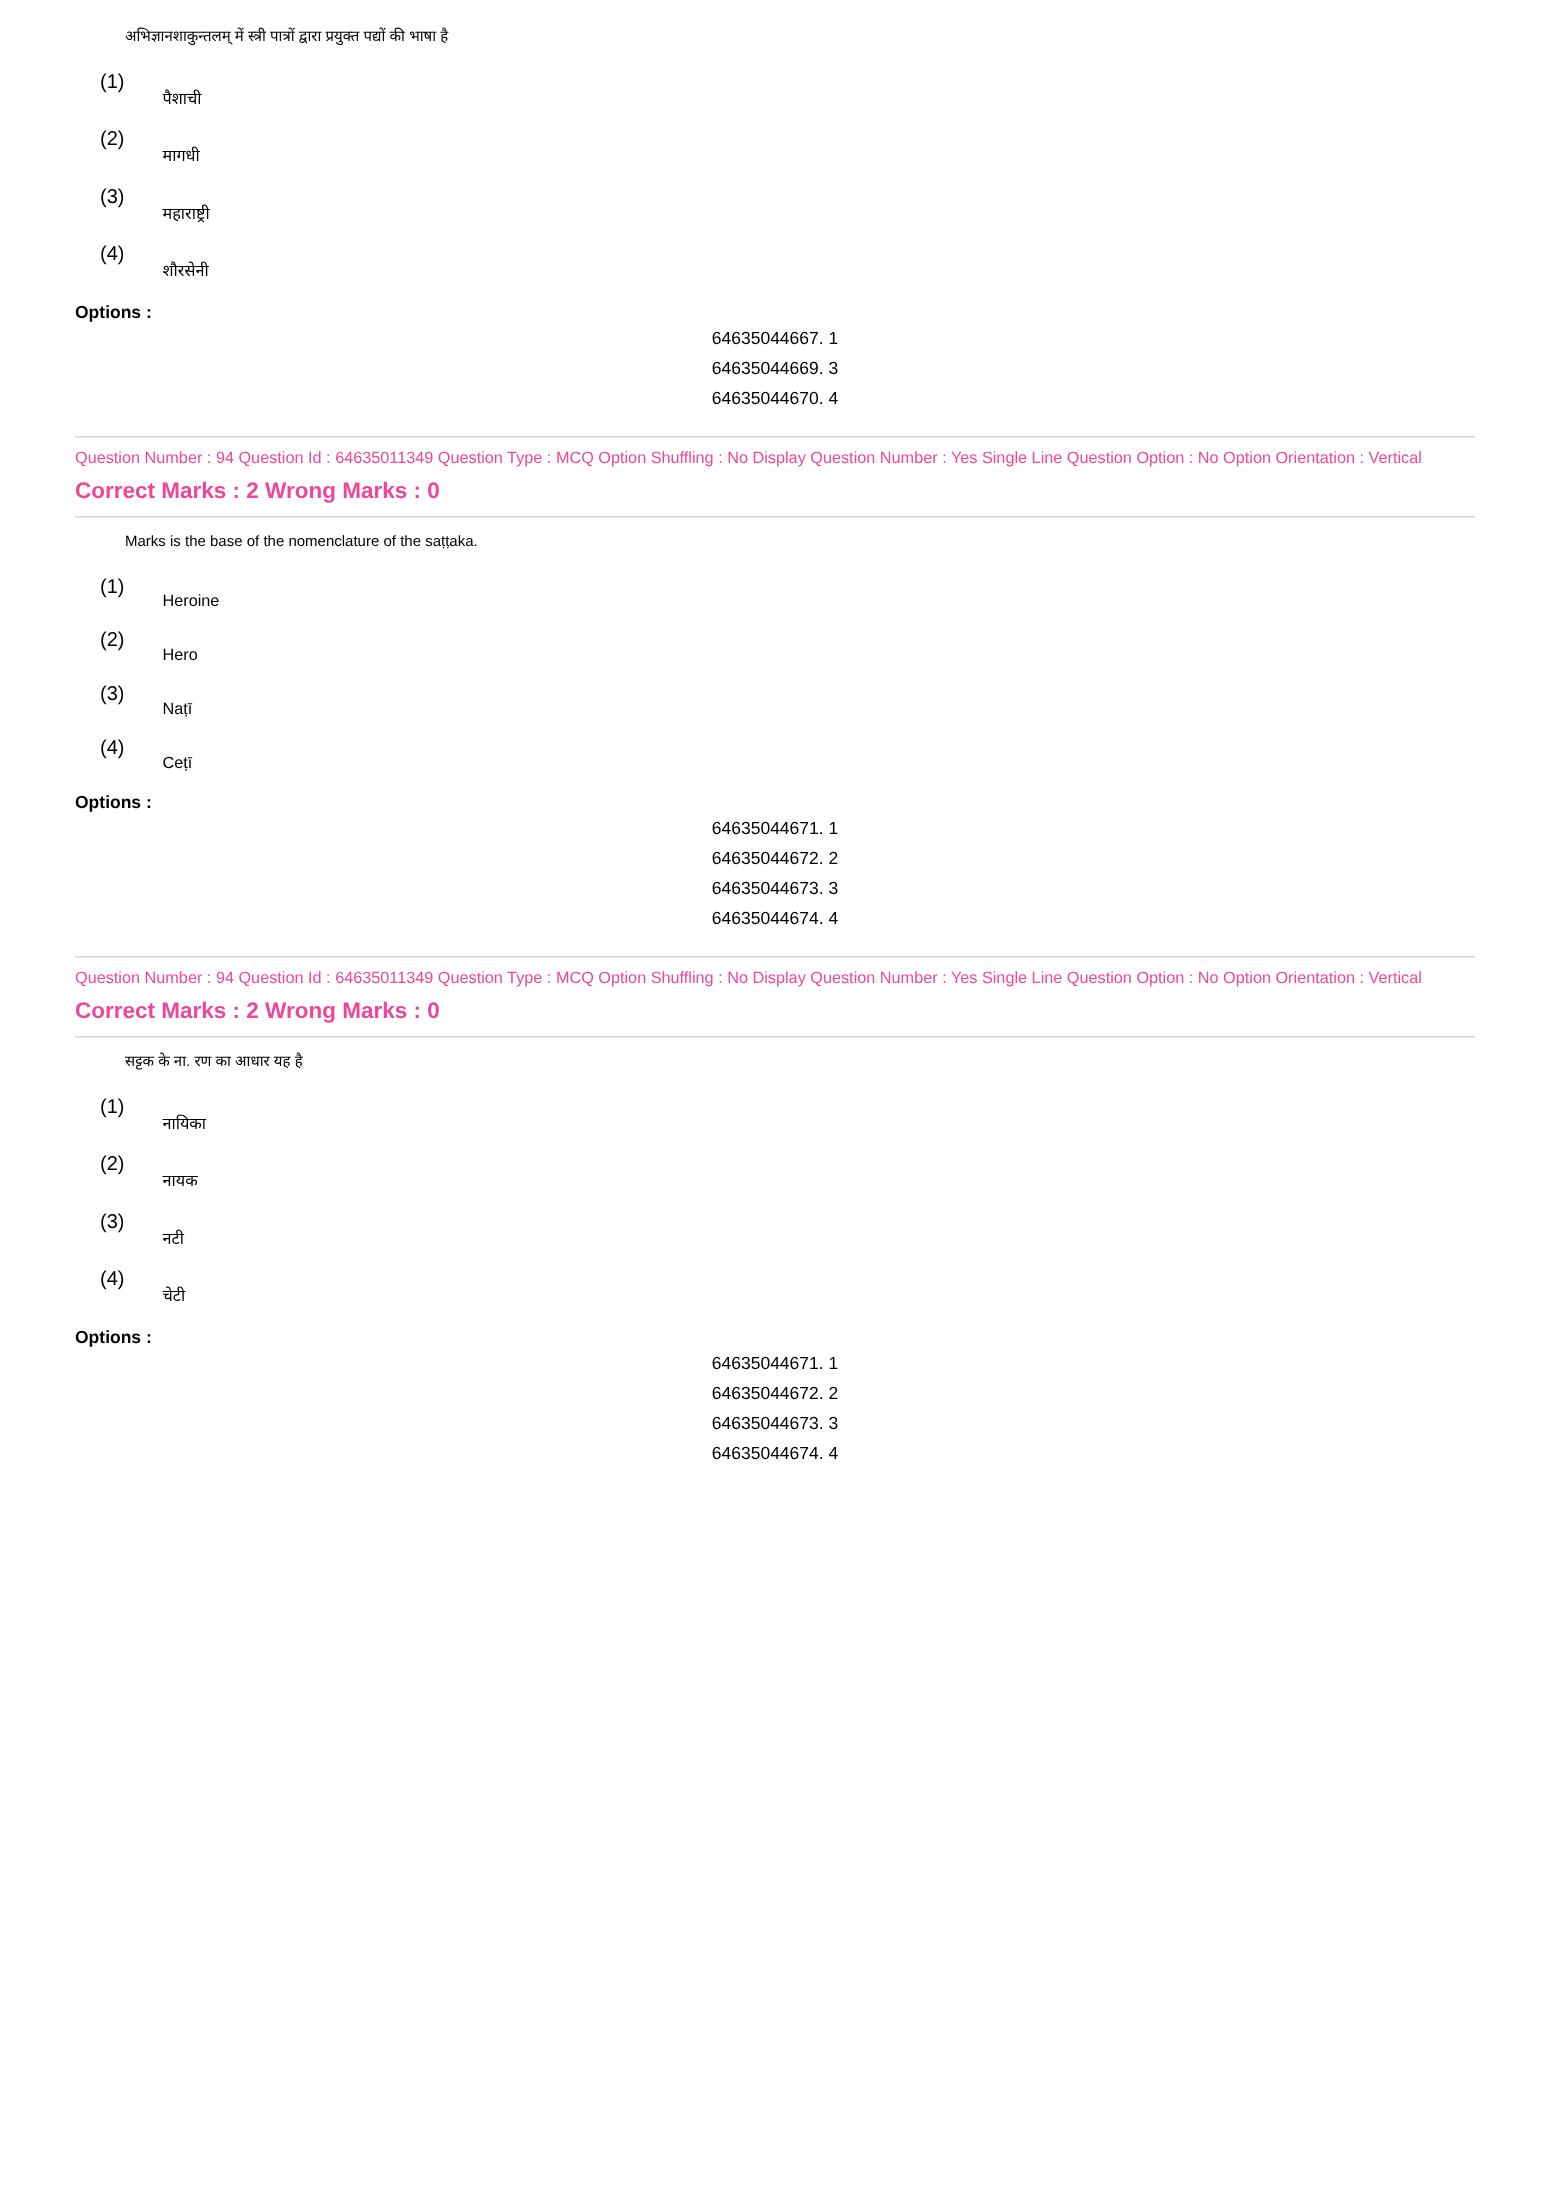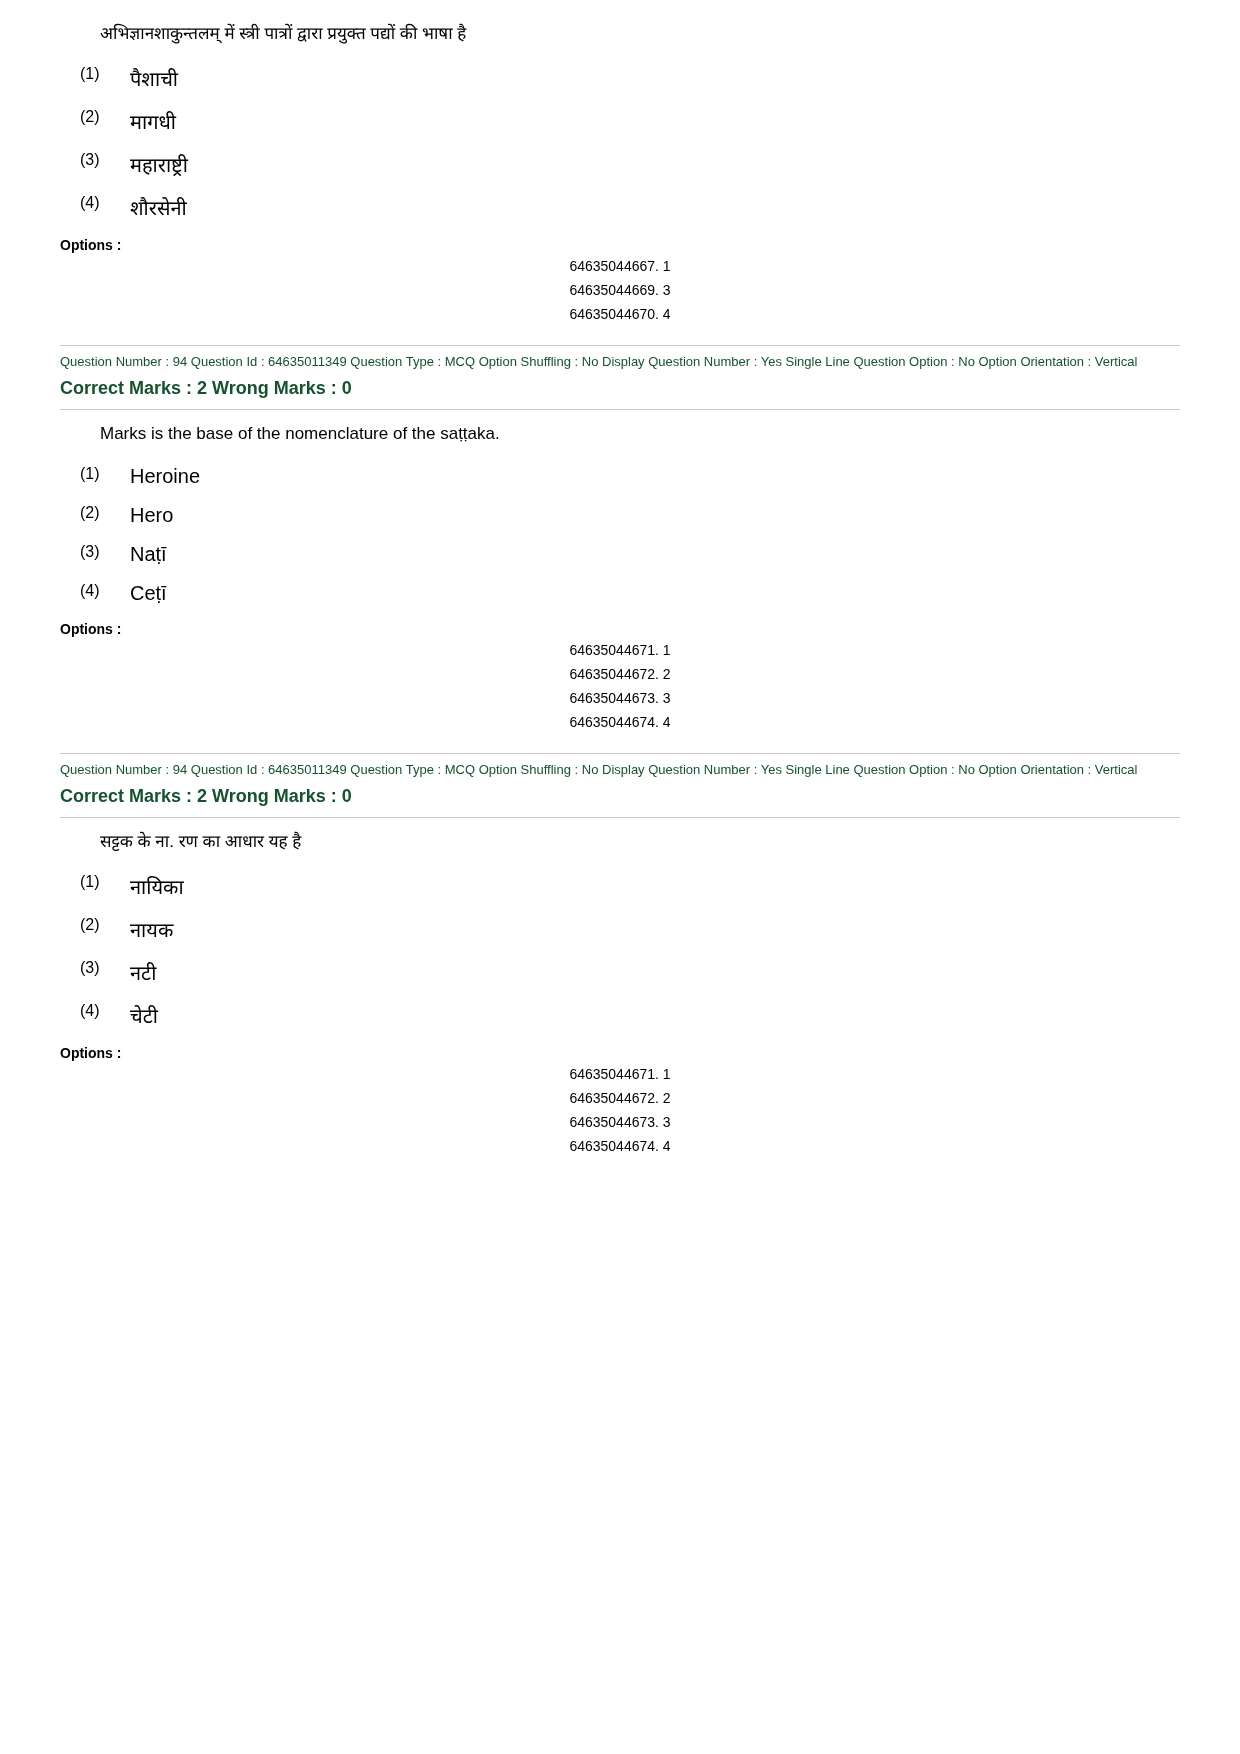--- a/index.html
+++ b/index.html
@@ -10,37 +10,38 @@
     body {
       background: #ffffff;
       font-family: Arial, sans-serif;
       font-size: 15px;
       color: #000000;
       width: 1240px;
       min-height: 1754px;
       padding: 20px 60px;
     }
     .question-text {
-      font-size: 17px;
+      font-size: 12px;
       margin-bottom: 18px;
       padding-left: 40px;
       line-height: 1.6;
     }
     .option-row {
       display: flex;
       align-items: flex-start;
       margin-bottom: 16px;
       padding-left: 20px;
     }
     .option-num {
       min-width: 50px;
       font-size: 16px;
     }
     .option-text {
-      font-size: 20px;
+      font-size: 13px;
+      margin-top: 12px;
     }
     .options-block {
       margin-top: 16px;
       margin-bottom: 8px;
     }
     .options-label {
       font-weight: bold;
       font-size: 14px;
       margin-bottom: 2px;
     }
@@ -50,21 +51,21 @@
       text-align: center;
     }
     .meta-block {
       background: #ffffff;
       border-top: 1px solid #ccc;
       border-bottom: 1px solid #ccc;
       padding: 6px 0;
       margin: 18px 0 10px 0;
       font-size: 13px;
       line-height: 1.6;
-      color: #14532d;
+      color: #ec4899;
     }
     .marks-line {
       font-size: 18px;
       font-weight: bold;
       margin-top: 2px;
     }
     .section {
       margin-bottom: 10px;
     }
   </style>

